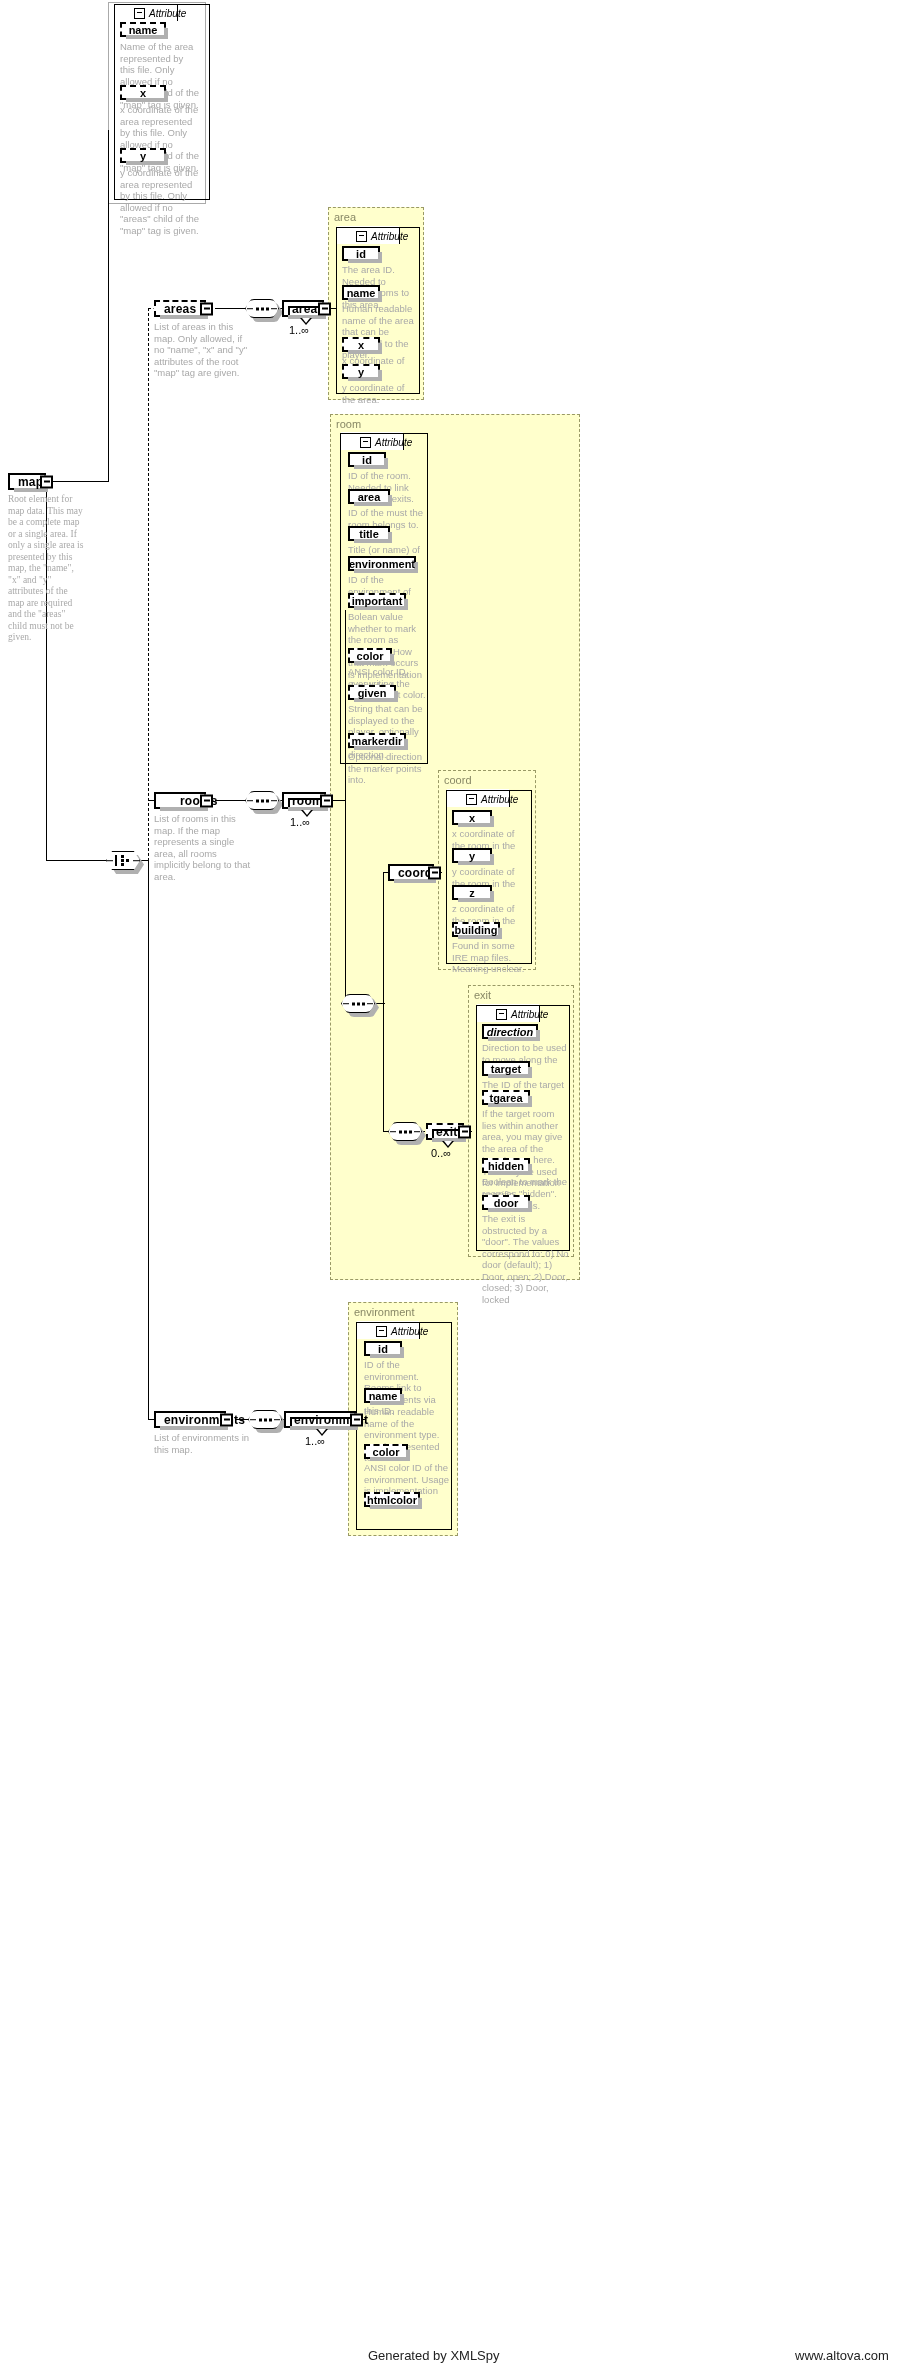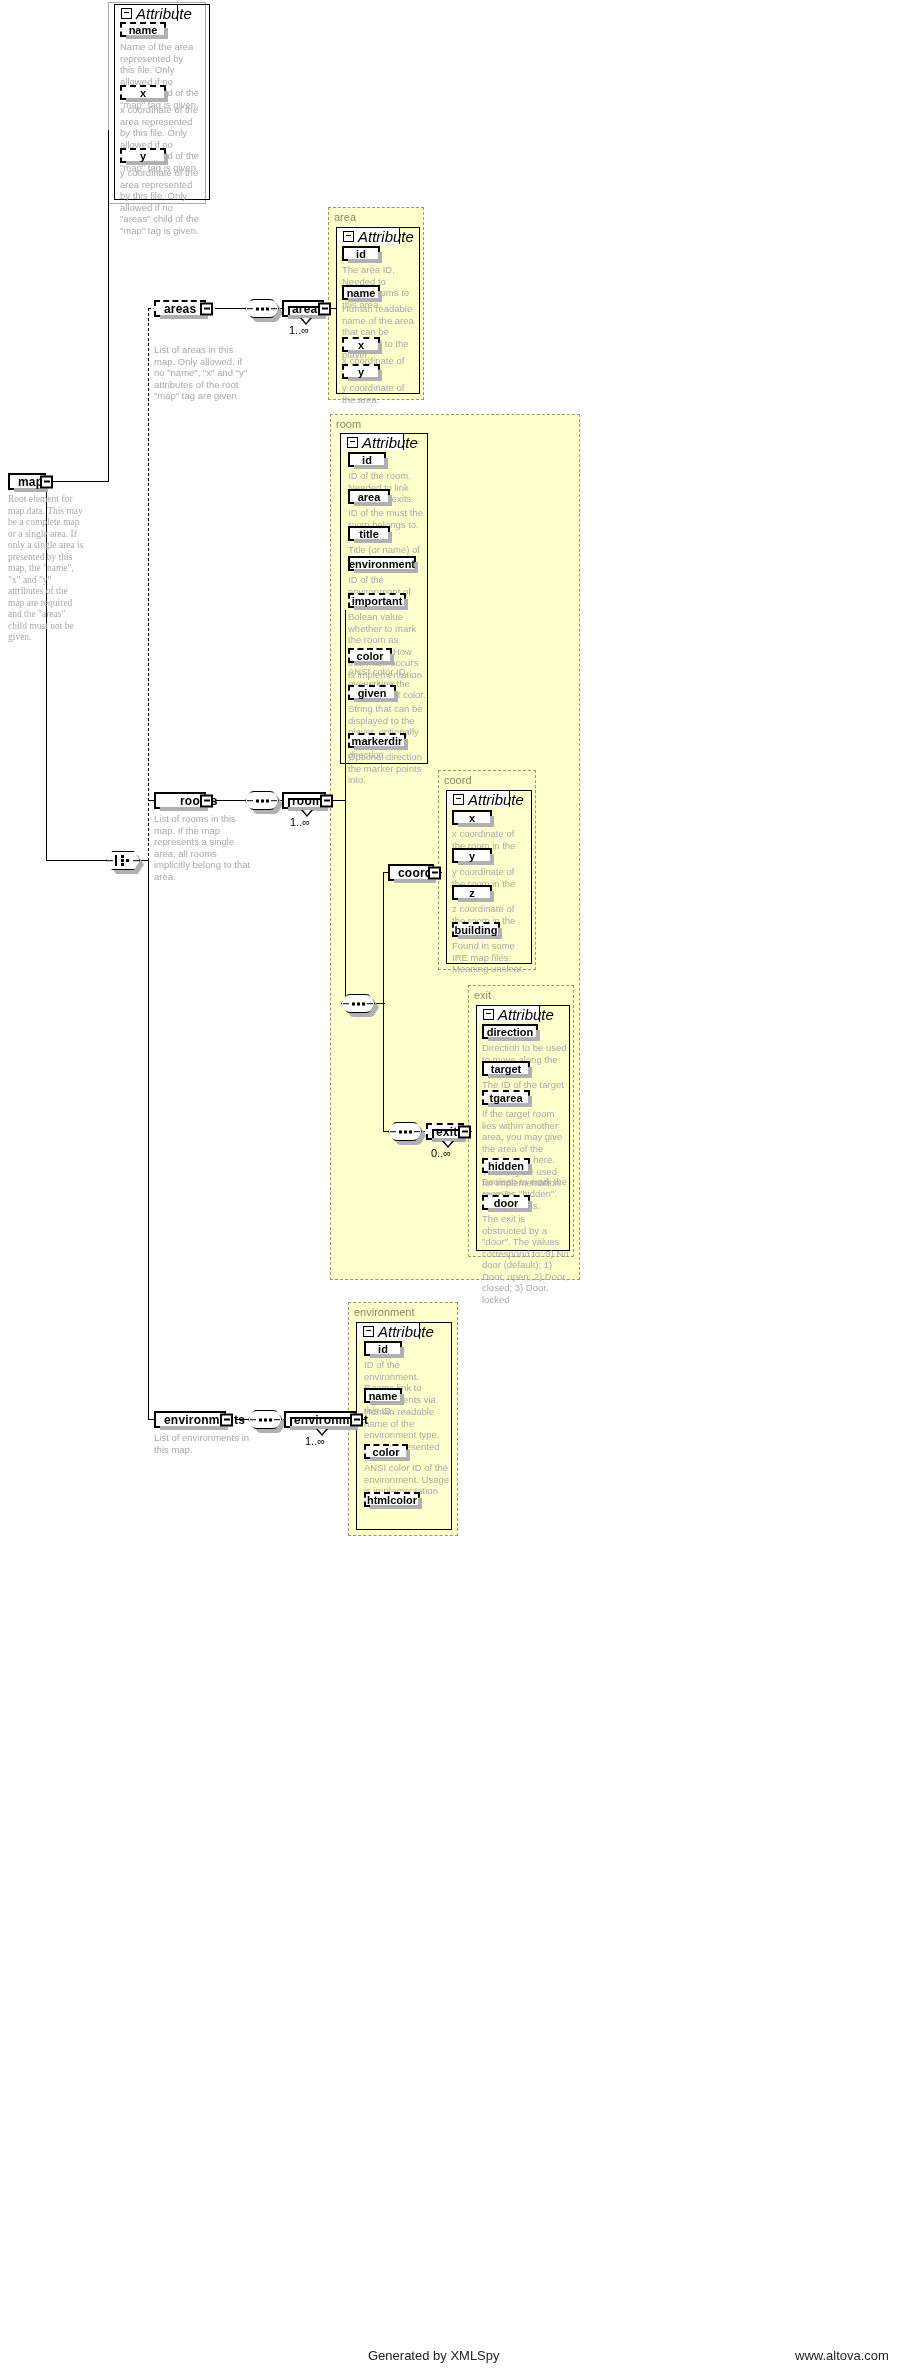--- a/index.html
+++ b/index.html
@@ -159,23 +159,23 @@
   }
   .attrtab {
     position: absolute;
     box-sizing: border-box;
     border: 1.5px solid #000;
     border-bottom: none;
     background: #ffffff;
     height: 17px;
     display: flex;
     align-items: center;
-    padding-left: 6px;
+    padding-left: 19px;
     font-style: italic;
-    font-size: 15px;
+    font-size: 10px;
     z-index: 8;
   }
   .attrtab .minusbox {
     width: 11px; height: 11px;
     border: 1.5px solid #000;
     box-sizing: border-box;
     position: relative;
     margin-right: 4px;
     background: #fff;
     flex: 0 0 auto;
@@ -405,21 +405,21 @@
   <div class="line hline" style="left:140px; top:860px; width:9px;"></div>
 
   <div class="dline-v" style="left:148px; top:308px; height:553px;"></div>
   <div class="dline-h" style="left:148px; top:308px; width:14px;"></div>
 
   <div class="elbox opt" style="left:154px; top:300px; width:52px; height:17px;">
     <span class="shadowr"></span>
     <span>areas</span>
     <span class="plus"></span>
   </div>
-  <div class="doc" style="left:154px; top:321px; width:100px;margin-top:23px;">List of areas in this map. Only allowed, if no "name", "x" and "y" attributes of the root "map" tag are given.</div>
+  <div class="doc" style="left:154px; top:321px; width:100px;">List of areas in this map. Only allowed, if no "name", "x" and "y" attributes of the root "map" tag are given.</div>
 
   <div class="line hline" style="left:215px; top:308px; width:35px;"></div>
 
   <div class="seq" style="left:245px; top:299px;">
     <span class="shadow"></span>
     <span class="body"></span>
     <span class="tick-l"></span>
     <span class="dots">
         <i></i>
         <i></i>
@@ -651,21 +651,21 @@
   <div class="panel" style="left:468px; top:985px; width:106px; height:272px;"></div>
   <div class="panel-title" style="left:474px; top:989px;">exit</div>
 
   <div class="attrgroup" style="left:476px; top:1005px; width:94px; height:246px;"></div>
   <div class="tabmask" style="left:477px; top:1004px; width:62px;"></div>
   <div class="attrtab" style="left:476px; top:1005px; width:64px;">
     <span class="minusbox"></span>
     <span>Attribute</span>
   </div>
 
-  <div class="attrbox" style="left:482px; top:1024px; width:56px; height:15px;">
+  <div class="attrbox" style="left:482px; top:1024px; width:56px; height:15px;font-style:italic;">
     <span class="shadowr"></span>
     <span>direction</span>
   </div>
   <div class="doc" style="left:482px; top:1042px; width:86px;">Direction to be used to move along the exit.</div>
 
   <div class="attrbox" style="left:482px; top:1061px; width:48px; height:15px;">
     <span class="shadowr"></span>
     <span>target</span>
   </div>
   <div class="doc" style="left:482px; top:1079px; width:86px;">The ID of the target room.</div>

